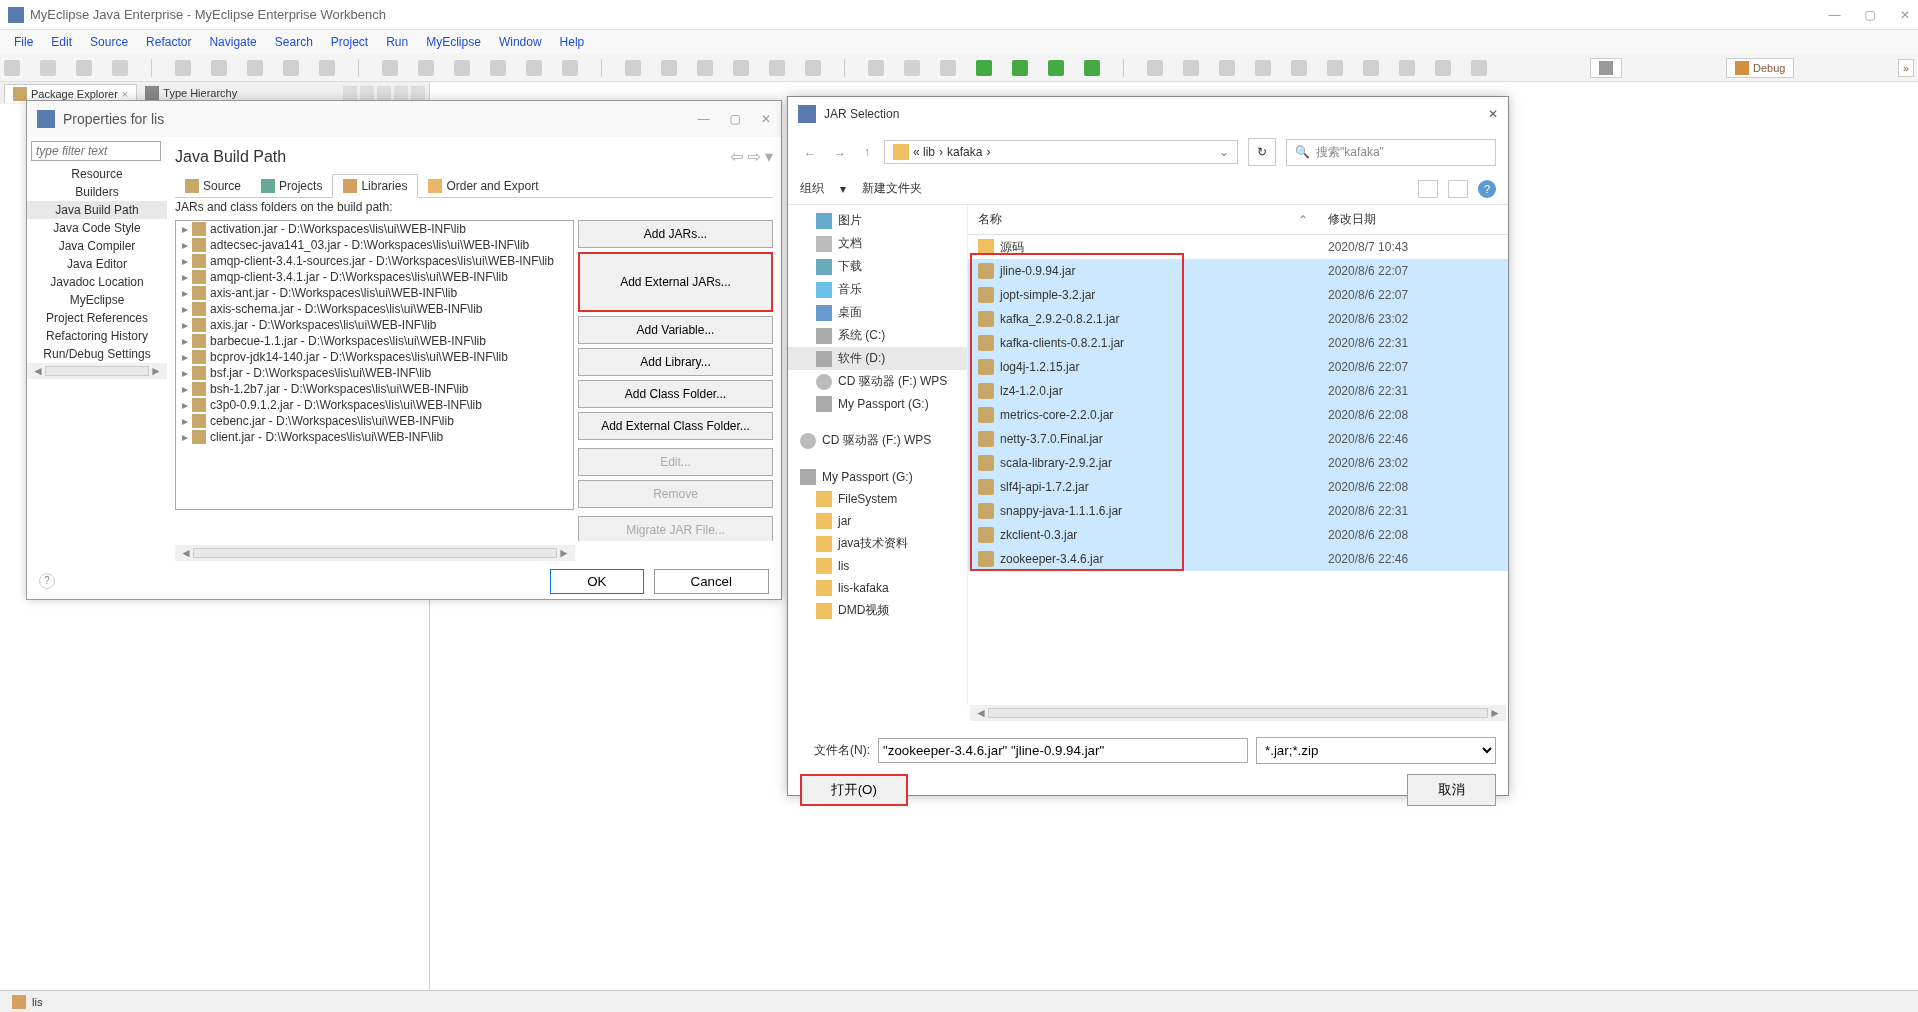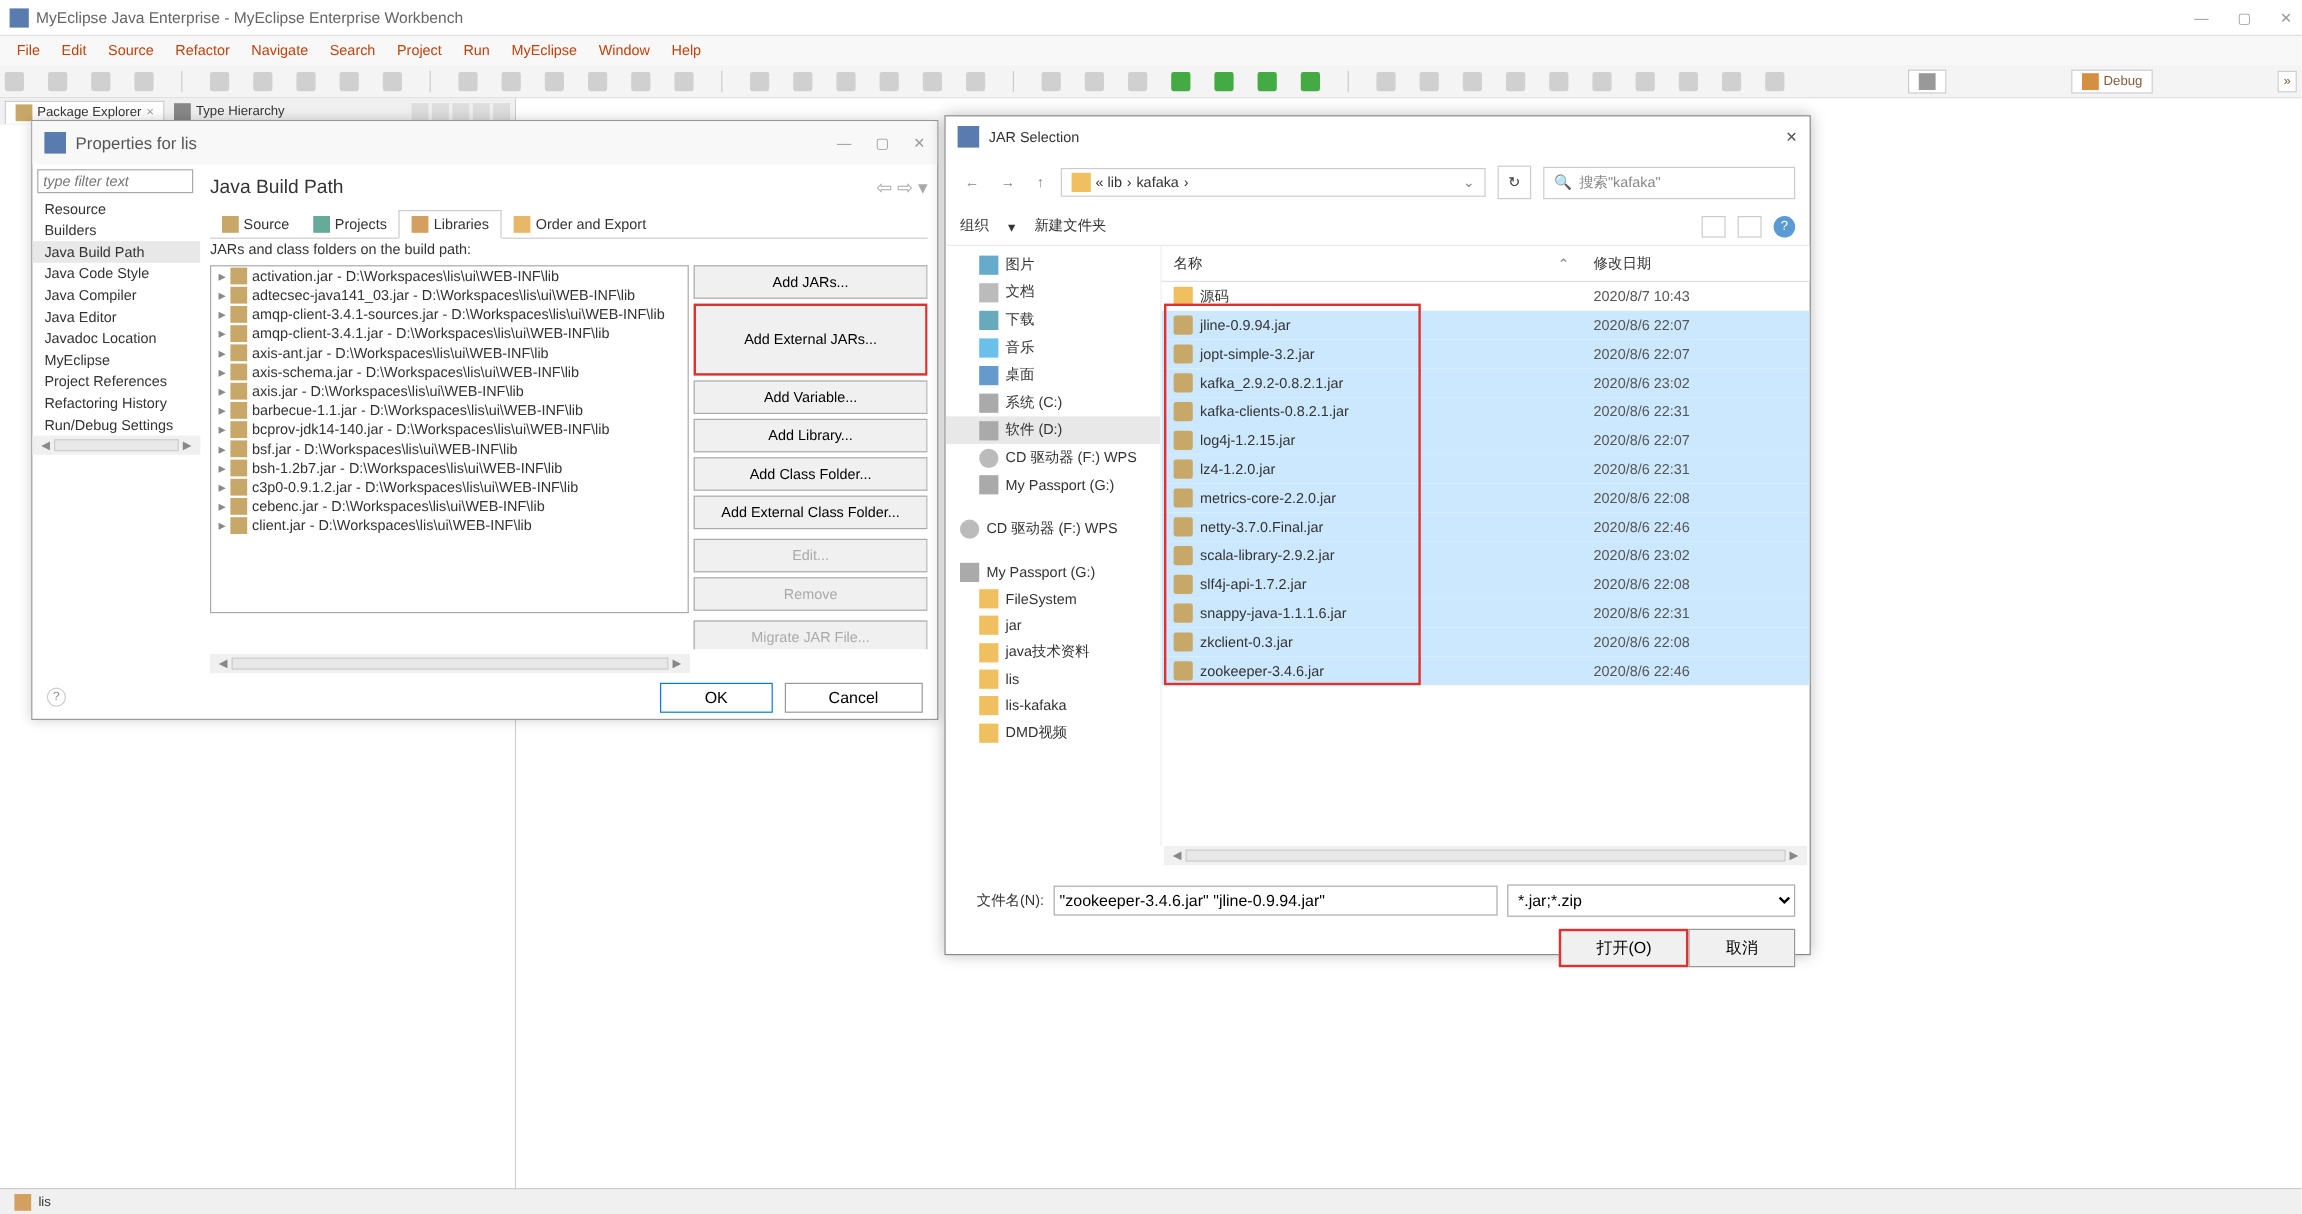--- a/index.html
+++ b/index.html
@@ -5,21 +5,21 @@
     * { margin: 0; padding: 0; box-sizing: border-box; }
     body { font-family: "Segoe UI", Tahoma, sans-serif; font-size: 12px; color: #333; background: #f0f0f0; position: relative; width: 1918px; height: 1012px; overflow: hidden; }
     
     
     .ide-window { position: absolute; top: 0; left: 0; width: 1918px; height: 1012px; background: #fff; }
     .titlebar { height: 30px; display: flex; align-items: center; padding: 0 8px; background: #fff; border-bottom: 1px solid #e0e0e0; }
     .titlebar-icon { width: 16px; height: 16px; background: #5a7bb0; margin-right: 6px; }
     .titlebar-text { color: #666; font-size: 13px; flex: 1; }
     .window-controls { display: flex; gap: 24px; color: #999; }
     .menubar { height: 24px; display: flex; align-items: center; padding: 0 6px; gap: 2px; background: #f8f8f8; }
-    .menu-item { padding: 3px 8px; color: #c2410c; cursor: default; }
+    .menu-item { padding: 3px 8px; color: #1d4ed8; cursor: default; }
     .toolbar { height: 28px; display: flex; align-items: center; padding: 2px 4px; background: #f4f4f4; border-bottom: 1px solid #ddd; gap: 20px; }
     .toolbar-btn { width: 16px; height: 16px; background: #d0d0d0; border-radius: 2px; }
     .toolbar-sep { width: 1px; height: 18px; background: #ccc; margin: 0 3px; }
     .perspective-btn { margin-left: auto; padding: 2px 8px; background: #fff; border: 1px solid #ccc; font-size: 11px; color: #8a5a3c; display:flex;align-items:center;gap:4px; }
     .ptab-icon{width:14px;height:14px;background:#999;}
     
     .content-area { display: flex; height: calc(100% - 102px); }
     .left-panel { width: 430px; border-right: 1px solid #ccc; display: flex; flex-direction: column; }
     .view-tabs { height: 22px; display: flex; align-items: center; background: #f0f0f0; padding: 0 4px; }
     .view-tab { padding: 2px 8px; display: flex; align-items: center; gap: 4px; font-size: 11px; }
@@ -34,21 +34,21 @@
     
     .props-dialog { position: absolute; top: 100px; left: 26px; width: 756px; height: 500px; background: #fff; border: 1px solid #999; box-shadow: 0 0 10px rgba(0,0,0,0.2); }
     .dialog-title { height: 36px; display: flex; align-items: center; padding: 0 10px; background: #f8f8f8; }
     .dlg-icon { width: 18px; height: 18px; background: #5a7bb0; margin-right: 8px; }
     .dlg-text { flex: 1; color: #555; font-size: 14px; }
     .dlg-controls { display: flex; gap: 20px; color: #999; }
     .props-body { display: flex; height: 424px; }
     .filter-row { padding: 4px; }
     .filter-input { width: 130px; padding: 2px 4px; border: 1px solid #aaa; font-style: italic; color: #888; font-size:12px; }
     .tree-list { width: 140px; overflow: hidden; }
-    .tree-item { padding: 2px 10px; white-space: nowrap; cursor: default; }
+    .tree-item { padding: 2px 10px; white-space: nowrap; cursor: default; text-align: center; }
     .tree-item.selected { background: #e8e8e8; }
     .props-main { flex: 1; padding: 0 8px; display: flex; flex-direction: column; }
     .props-heading { font-size: 16px; font-weight: normal; padding: 10px 0 8px 0; display: flex; align-items: center; }
     .nav-arrows { margin-left: auto; display: flex; gap: 4px; color: #aaa; }
     .build-tabs { display: flex; border-bottom: 1px solid #ccc; }
     .build-tab { padding: 4px 10px; display: flex; align-items: center; gap: 4px; font-size: 12px; }
     .build-tab.active { background: #fff; border: 1px solid #ccc; border-bottom: 1px solid #fff; margin-bottom: -1px; }
     .bt-icon { width: 14px; height: 14px; background: #d4a060; }
     .red-box { border: 2px solid #e03030; }
     .build-content { display: flex; flex: 1; gap: 4px; padding-top: 4px; overflow: hidden; }
@@ -102,21 +102,21 @@
     .fd-cell-name { width: 350px; padding: 0 10px; display: flex; align-items: center; gap: 6px; }
     .fd-cell-date { flex: 1; padding: 0 10px; color: #555; }
     .file-icon { width: 16px; height: 16px; background: #c8a868; border-radius: 2px; flex-shrink: 0; }
     .folder-icon { width: 16px; height: 16px; background: #f0c060; flex-shrink: 0; }
     .red-box-files { position: absolute; top: 48px; left: 2px; width: 214px; height: 318px; border: 2px solid #e03030; pointer-events: none; }
     .fd-footer { padding: 16px 12px; display: flex; flex-direction: column; gap: 10px; }
     .fd-filename-row { display: flex; align-items: center; gap: 8px; }
     .fd-fn-label { width: 70px; text-align: right; }
     .fd-fn-input { flex: 1; padding: 4px; border: 1px solid #aaa; }
     .fd-filter { width: 240px; padding: 4px; border: 1px solid #aaa; background: #fff; }
-    .fd-btn-row { display: flex; justify-content: flex-end; gap: 0; }
+    .fd-btn-row { display: flex; justify-content: space-between; gap: 10px; }
     .fd-btn { padding: 6px 30px; border: 1px solid #999; background: #f0f0f0; }
     .fd-btn.red-box { border: 2px solid #e03030; padding: 5px 29px; }
     .hscroll{height:16px;background:#f0f0f0;display:flex;align-items:center;padding:0 4px;}
     .hscroll-track{flex:1;height:10px;background:#e8e8e8;border:1px solid #ccc;}
     .hscroll-arrow{width:14px;text-align:center;color:#888;}
   </style>
 </head>
 <body>
 
 <div class="ide-window">

